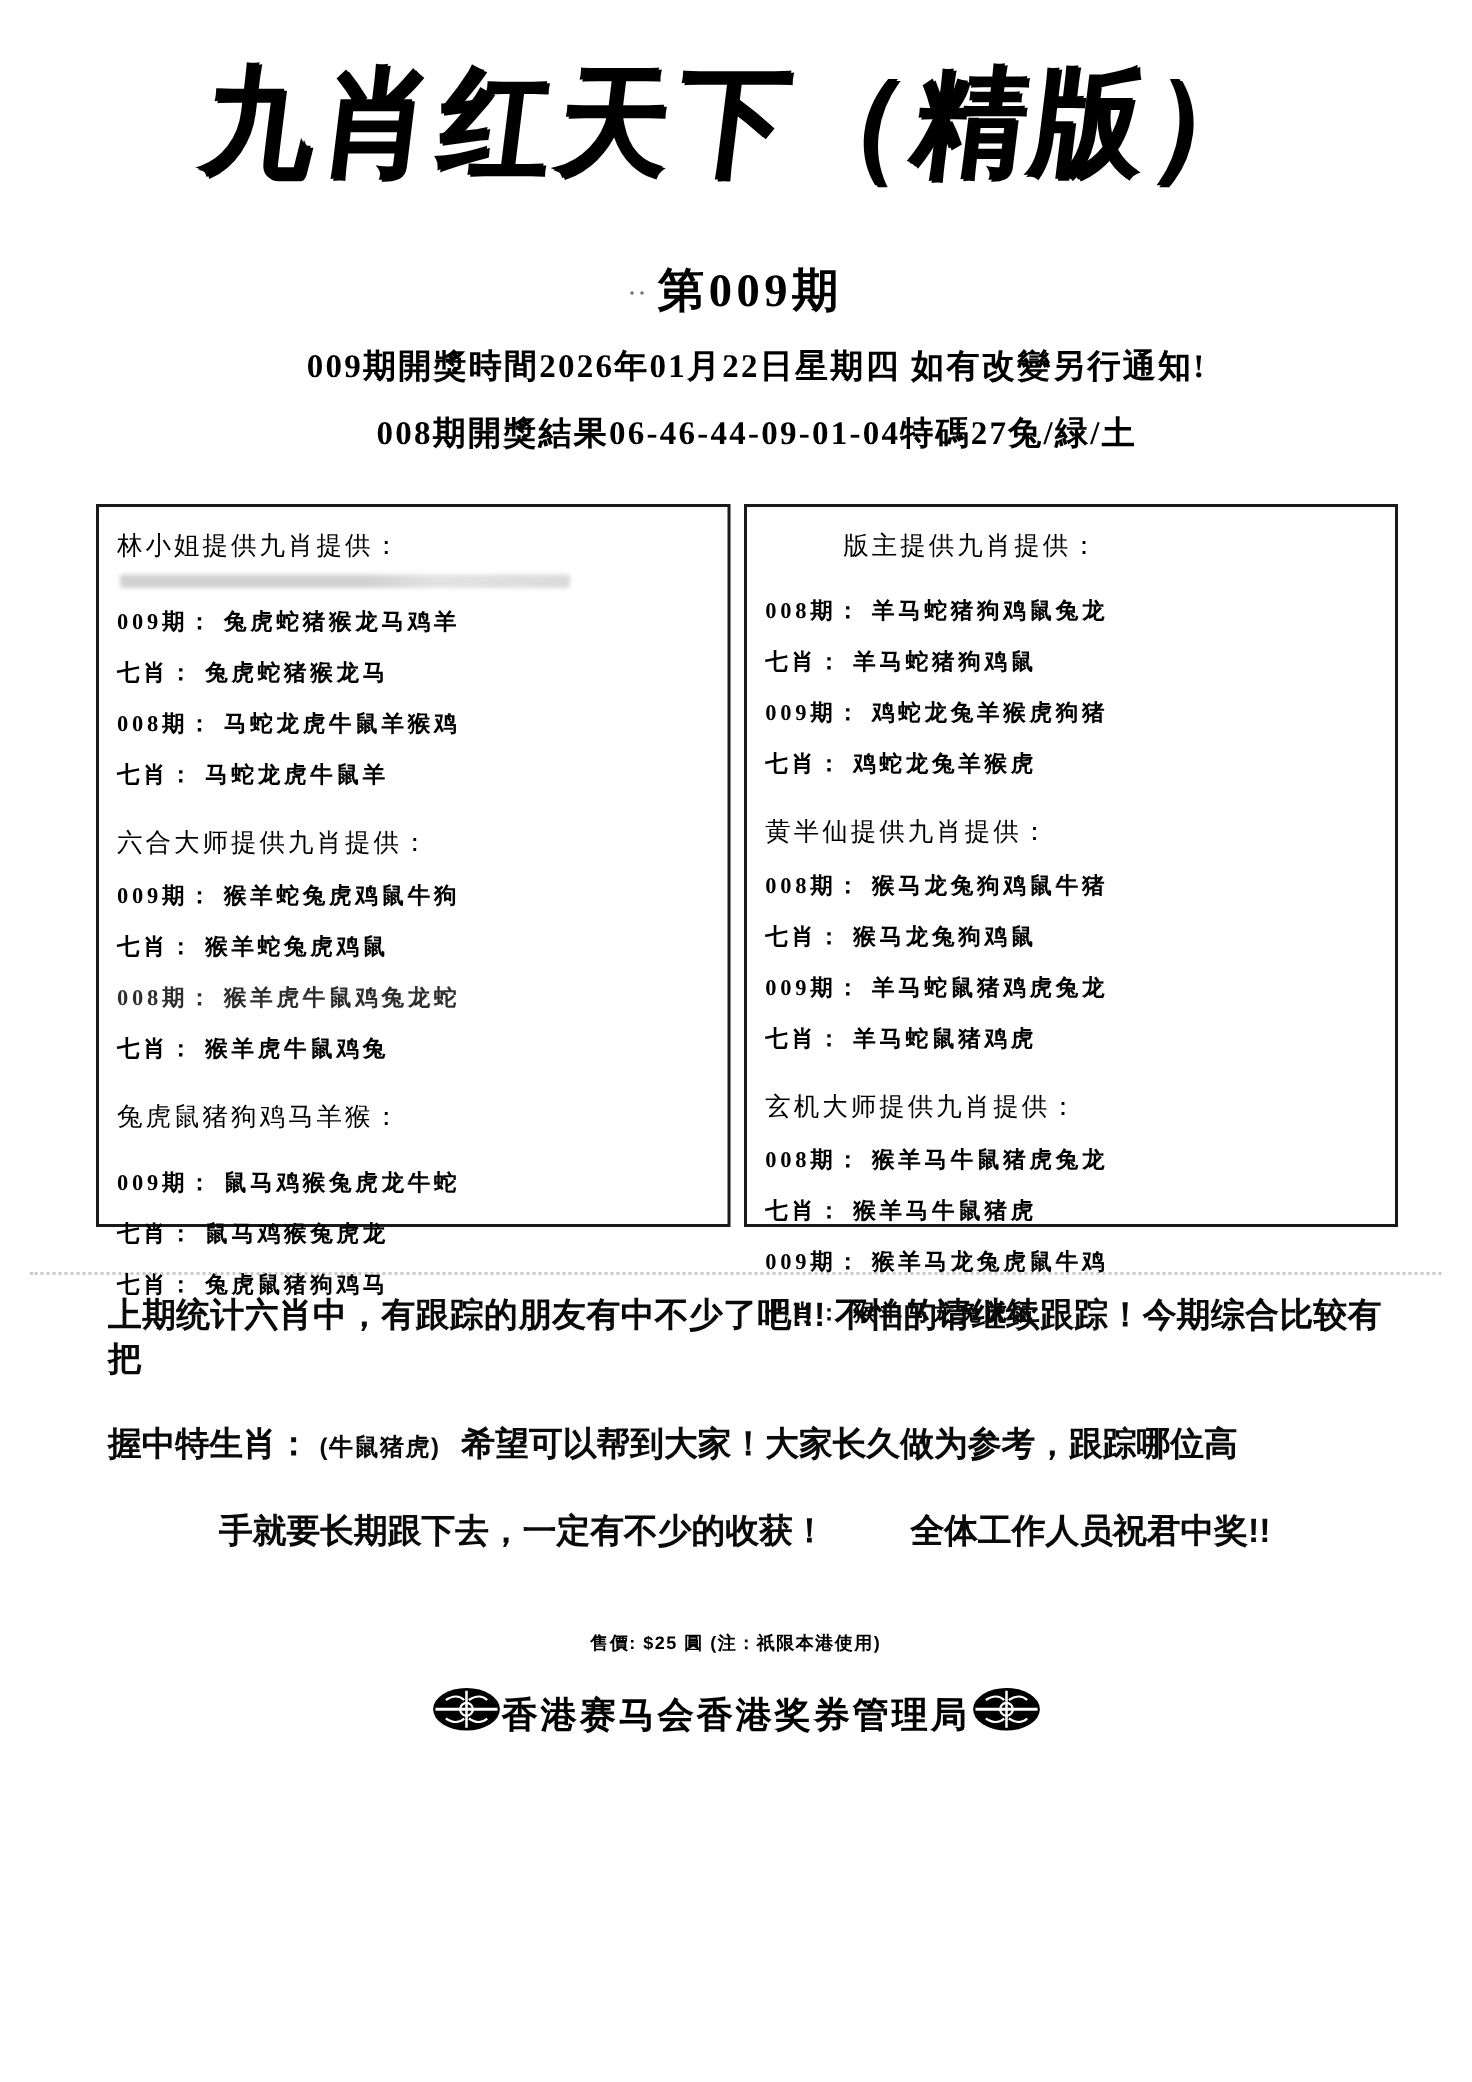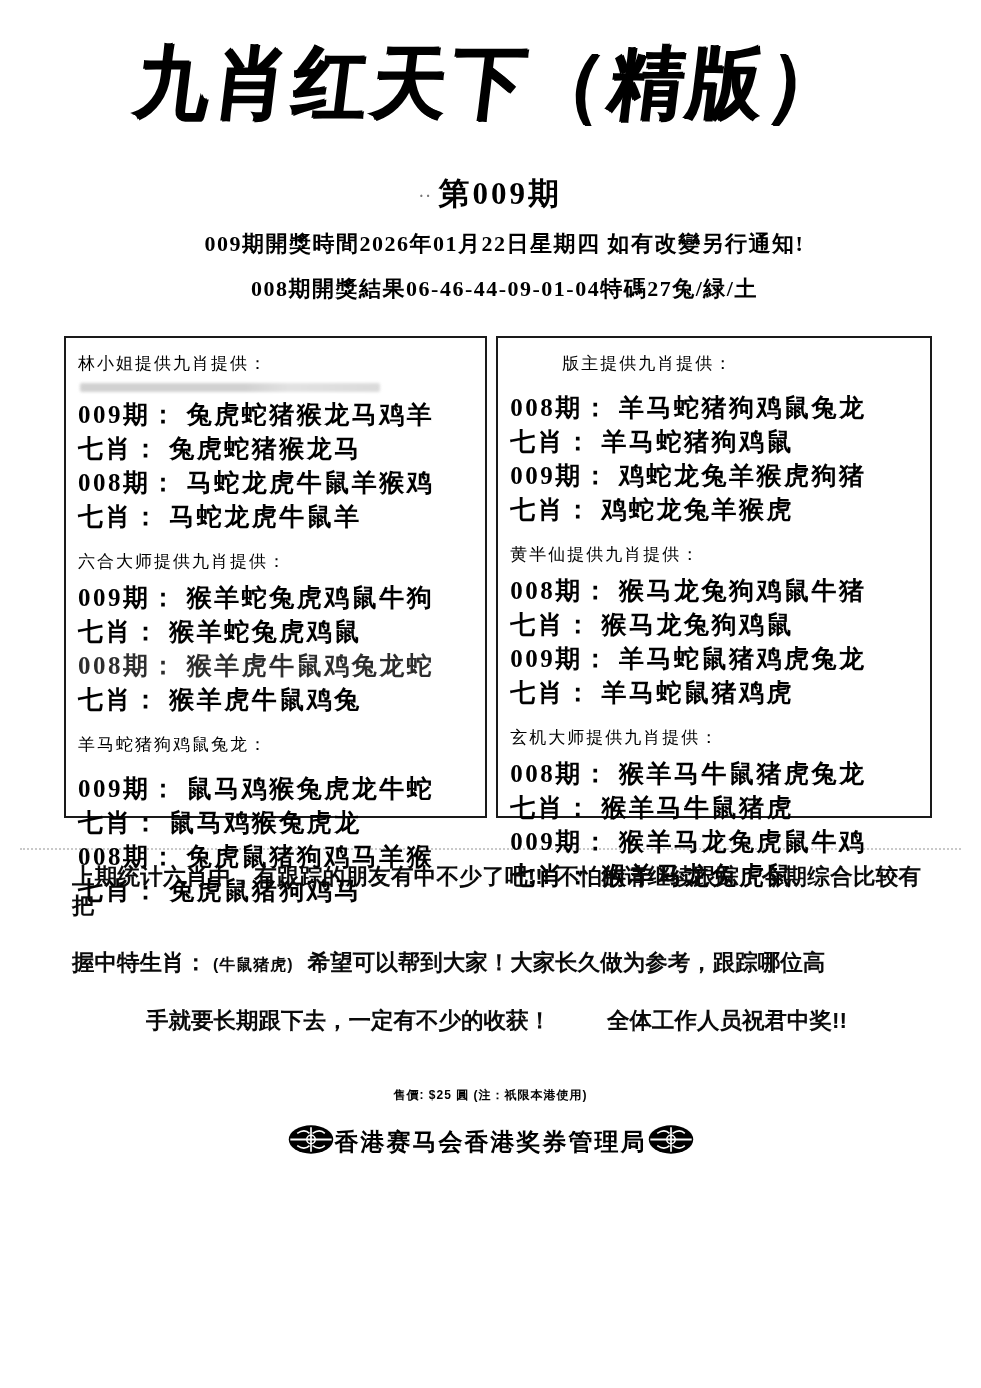--- a/index.html
+++ b/index.html
@@ -44,21 +44,21 @@
     height:482px;
   }
   .panel.left{width:433px;}
   .panel.right{width:446px;}
   .tip-heading{
     font-size:17px;font-weight:400;letter-spacing:2px;
     margin:6px 0 8px 0;white-space:nowrap;
   }
   .tip-heading.indent{margin-left:52px;}
   .tip-row{
-    font-size:25px;font-weight:700;letter-spacing:2.5px;
+    font-size:15px;font-weight:700;letter-spacing:2.5px;
     line-height:34px;white-space:nowrap;
   }
   .tip-section{margin-bottom:16px;}
   .tip-section:last-child{margin-bottom:0;}
   .tip-section .gap{height:8px;}
   .smudge{
     height:9px;width:300px;margin:2px 0 6px 2px;
     background:linear-gradient(90deg,#b9b9b9 0 55%,#d4d4d4 70%,#c7c7c7);
     filter:blur(1.5px);opacity:.65;border-radius:2px;
   }
@@ -126,25 +126,24 @@
         <div class="tip-row">七肖： 马蛇龙虎牛鼠羊</div>
       </div>
       <div class="tip-section">
         <div class="tip-heading">六合大师提供九肖提供：</div>
         <div class="tip-row">009期： 猴羊蛇兔虎鸡鼠牛狗</div>
         <div class="tip-row">七肖： 猴羊蛇兔虎鸡鼠</div>
         <div class="tip-row faded">008期： 猴羊虎牛鼠鸡兔龙蛇</div>
         <div class="tip-row">七肖： 猴羊虎牛鼠鸡兔</div>
       </div>
       <div class="tip-section">
-        <div class="tip-heading">羊马蛇猪狗鸡鼠兔龙：</div>
+        <div class="tip-heading">兔虎鼠猪狗鸡马羊猴：</div>
         <div class="gap"></div>
         <div class="tip-row">009期： 鼠马鸡猴兔虎龙牛蛇</div>
         <div class="tip-row">七肖： 鼠马鸡猴兔虎龙</div>
-        <div class="tip-row">008期： 兔虎鼠猪狗鸡马羊猴</div>
         <div class="tip-row">七肖： 兔虎鼠猪狗鸡马</div>
       </div>
     </div>
 
     <div class="panel right">
       <div class="tip-section">
         <div class="tip-heading indent">版主提供九肖提供：</div>
         <div class="gap"></div>
         <div class="tip-row">008期： 羊马蛇猪狗鸡鼠兔龙</div>
         <div class="tip-row">七肖： 羊马蛇猪狗鸡鼠</div>

